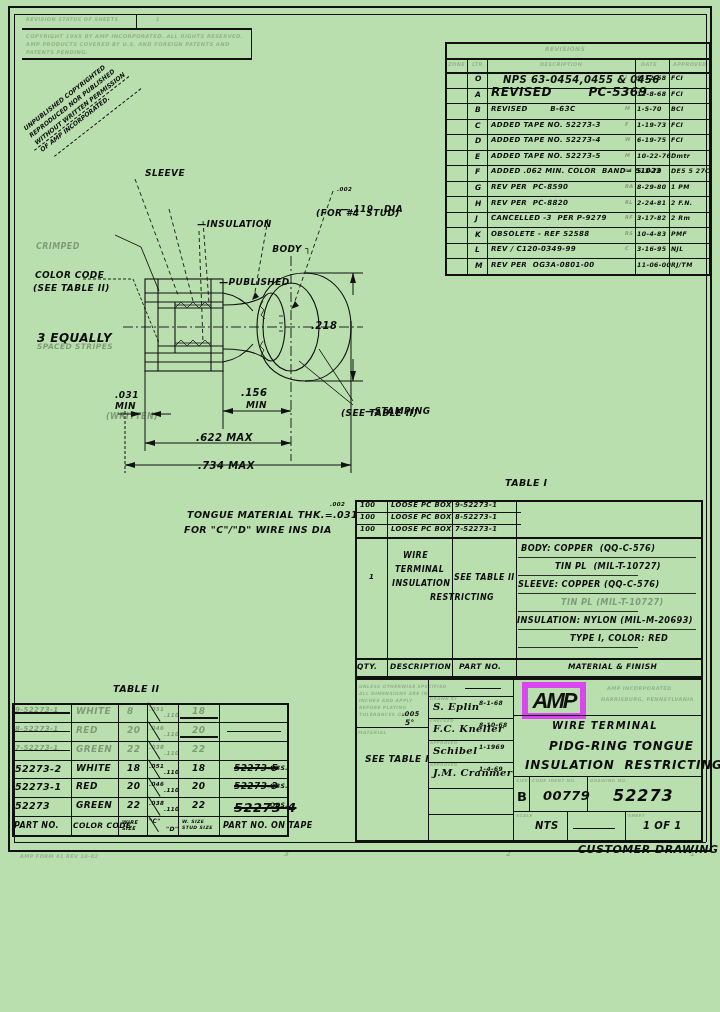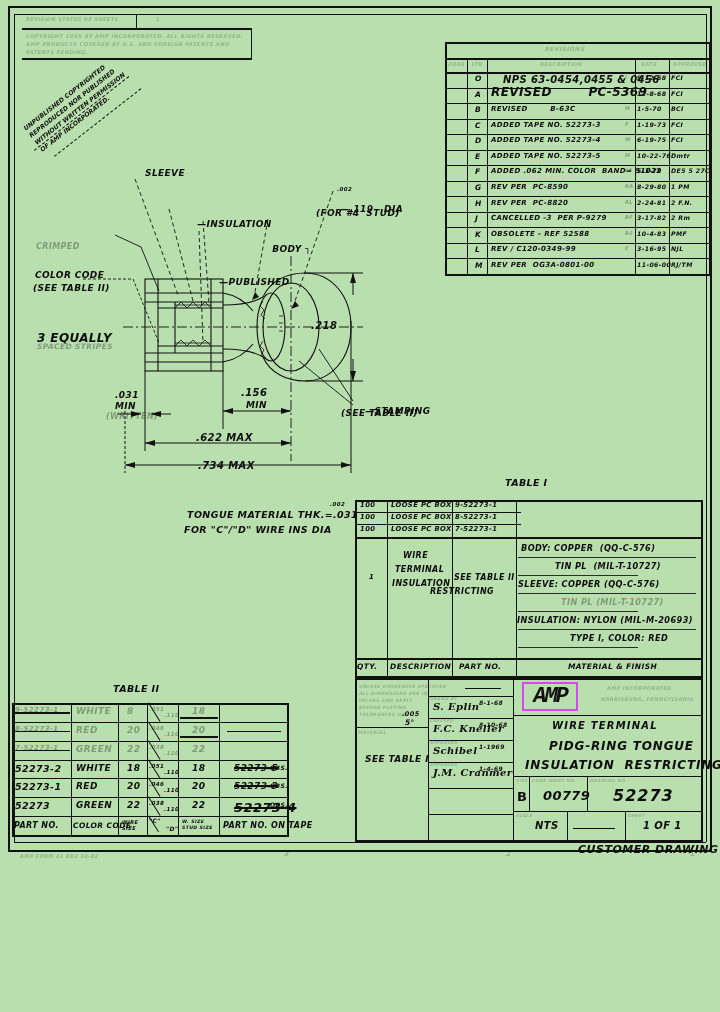--- a/index.html
+++ b/index.html
@@ -16,21 +16,21 @@
   .faint{opacity:.33;}
   .vfaint{opacity:.22;}
   
   #rev{position:absolute;left:437px;top:36px;width:266px;height:232px;}
   #rev .cell{position:absolute;font-size:7px;}
   
   .stamp{position:absolute;transform:rotate(-38deg);transform-origin:0 0;
          font-size:6.2px;font-style:italic;font-weight:bold;line-height:1.45;color:#111;}
   .dash{position:absolute;border-top:1px dashed #111;height:0;}
   svg{position:absolute;overflow:visible;}
-  .logo{position:absolute;border:2px solid #d946ef;font-family:Liberation Mono, monospace;
+  .logo{position:absolute;border:6px solid #d946ef;font-family:Liberation Sans, sans-serif;
         font-weight:bold;font-style:italic;}
 </style>
 </head>
 <body>
 
 <div class="page">
 
   <div class="sheet">
     <div class="ln hl2" style="left:0;top:0;width:704px;"></div>
     <div class="ln hl2" style="left:0;top:844px;width:704px;"></div>
@@ -323,21 +323,21 @@
           <div class="tx" style="left: 5px; top: 13.8px; font-size: 6.8px;">100</div>
           <div class="tx" style="left: 36px; top: 13.8px; font-size: 6.8px;">LOOSE PC BOX</div>
           <div class="tx" style="left: 100px; top: 13.8px; font-size: 6.8px;">8-52273-1</div>
           <div class="tx" style="left: 5px; top: 26.1px; font-size: 6.8px;">100</div>
           <div class="tx" style="left: 36px; top: 26.1px; font-size: 6.8px;">LOOSE PC BOX</div>
           <div class="tx" style="left: 100px; top: 26.1px; font-size: 6.8px;">7-52273-1</div>
         </div>
       <div class="tx" style="left:48px;top:52px;font-size:8px;">WIRE</div>
       <div class="tx" style="left:40px;top:66px;font-size:8px;">TERMINAL</div>
       <div class="tx" style="left:37px;top:80px;font-size:8px;">INSULATION</div>
-      <div class="tx" style="left:37px;top:88px;font-size:8px;padding-left:38px;">RESTRICTING</div>
+      <div class="tx" style="left:37px;top:94px;font-size:8px;padding-left:38px;">RESTRICTING</div>
       <div class="tx" style="left:14px;top:74px;font-size:7px;">1</div>
       <div class="tx" style="left:99px;top:74px;font-size:8px;">SEE TABLE II</div>
       <div id="t1-material">
           <div class="tx" style="left: 166px; top: 44px; font-size: 8.2px;">BODY: COPPER  (QQ-C-576)</div>
           <div class="ln hl" style="left: 163px; top: 57px; width: 178px; opacity: 0.85;"></div>
           <div class="tx" style="left: 200px; top: 62px; font-size: 8.2px;">TIN PL  (MIL-T-10727)</div>
           <div class="ln hl" style="left: 163px; top: 75px; width: 120px; opacity: 0.85;"></div>
           <div class="tx" style="left: 163px; top: 80px; font-size: 8.2px;">SLEEVE: COPPER (QQ-C-576)</div>
           <div class="ln hl" style="left: 163px; top: 93px; width: 178px; opacity: 0.85;"></div>
           <div class="tx faint" style="left: 206px; top: 98px; font-size: 8.2px;">TIN PL (MIL-T-10727)</div>

